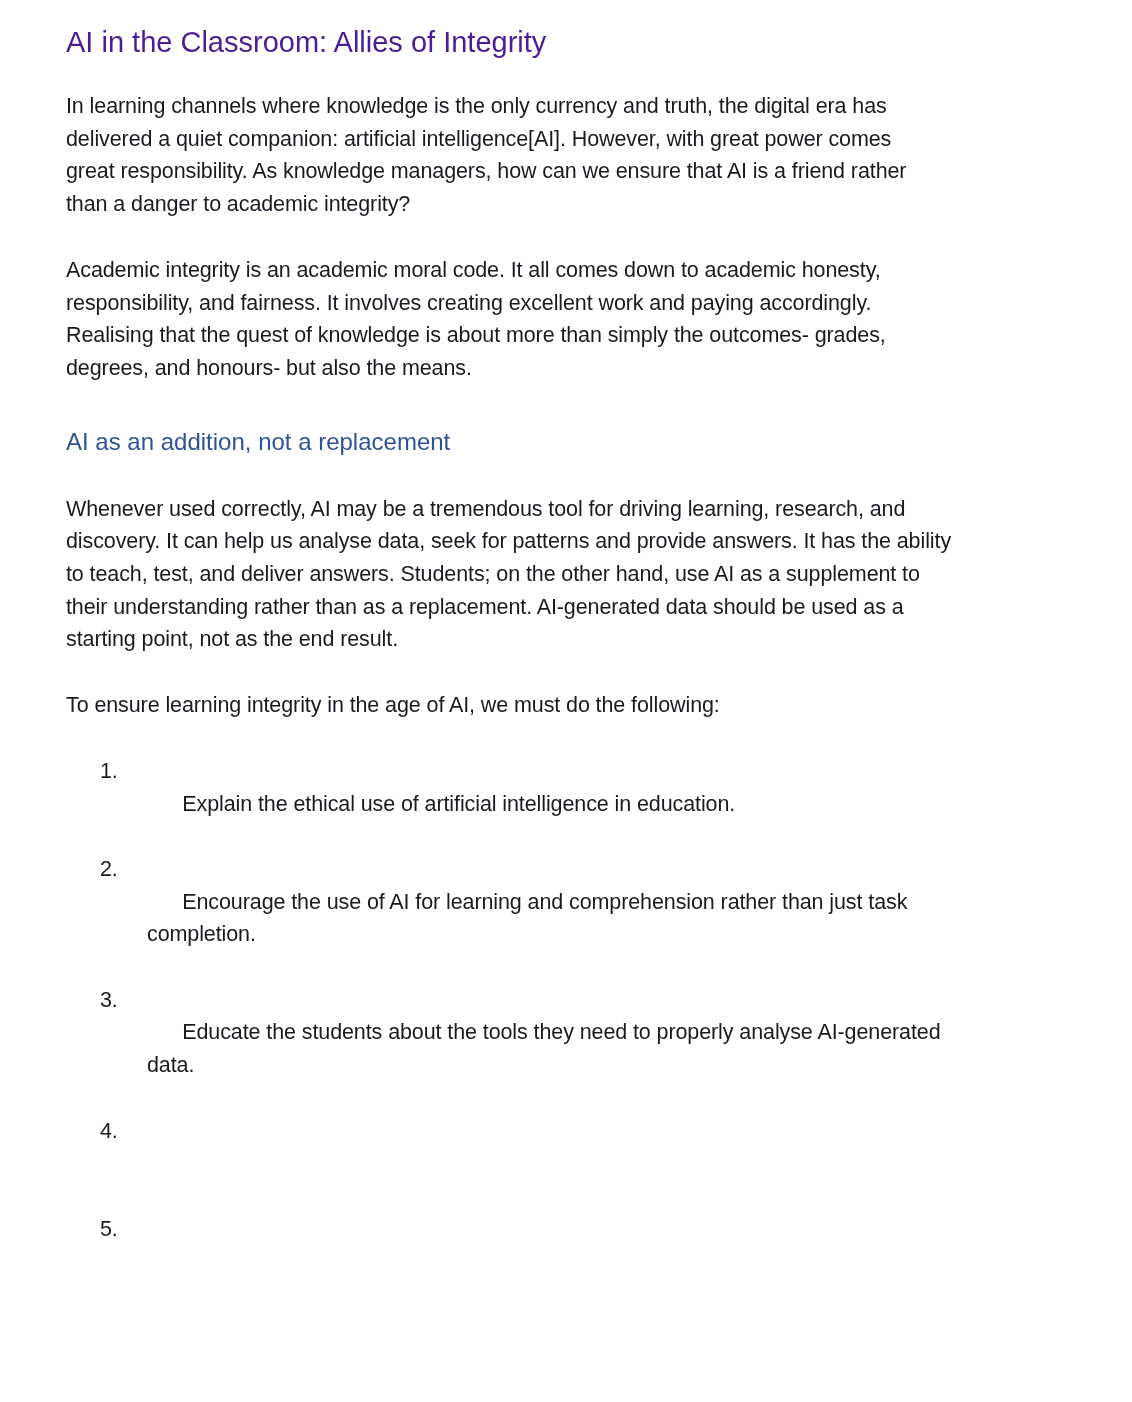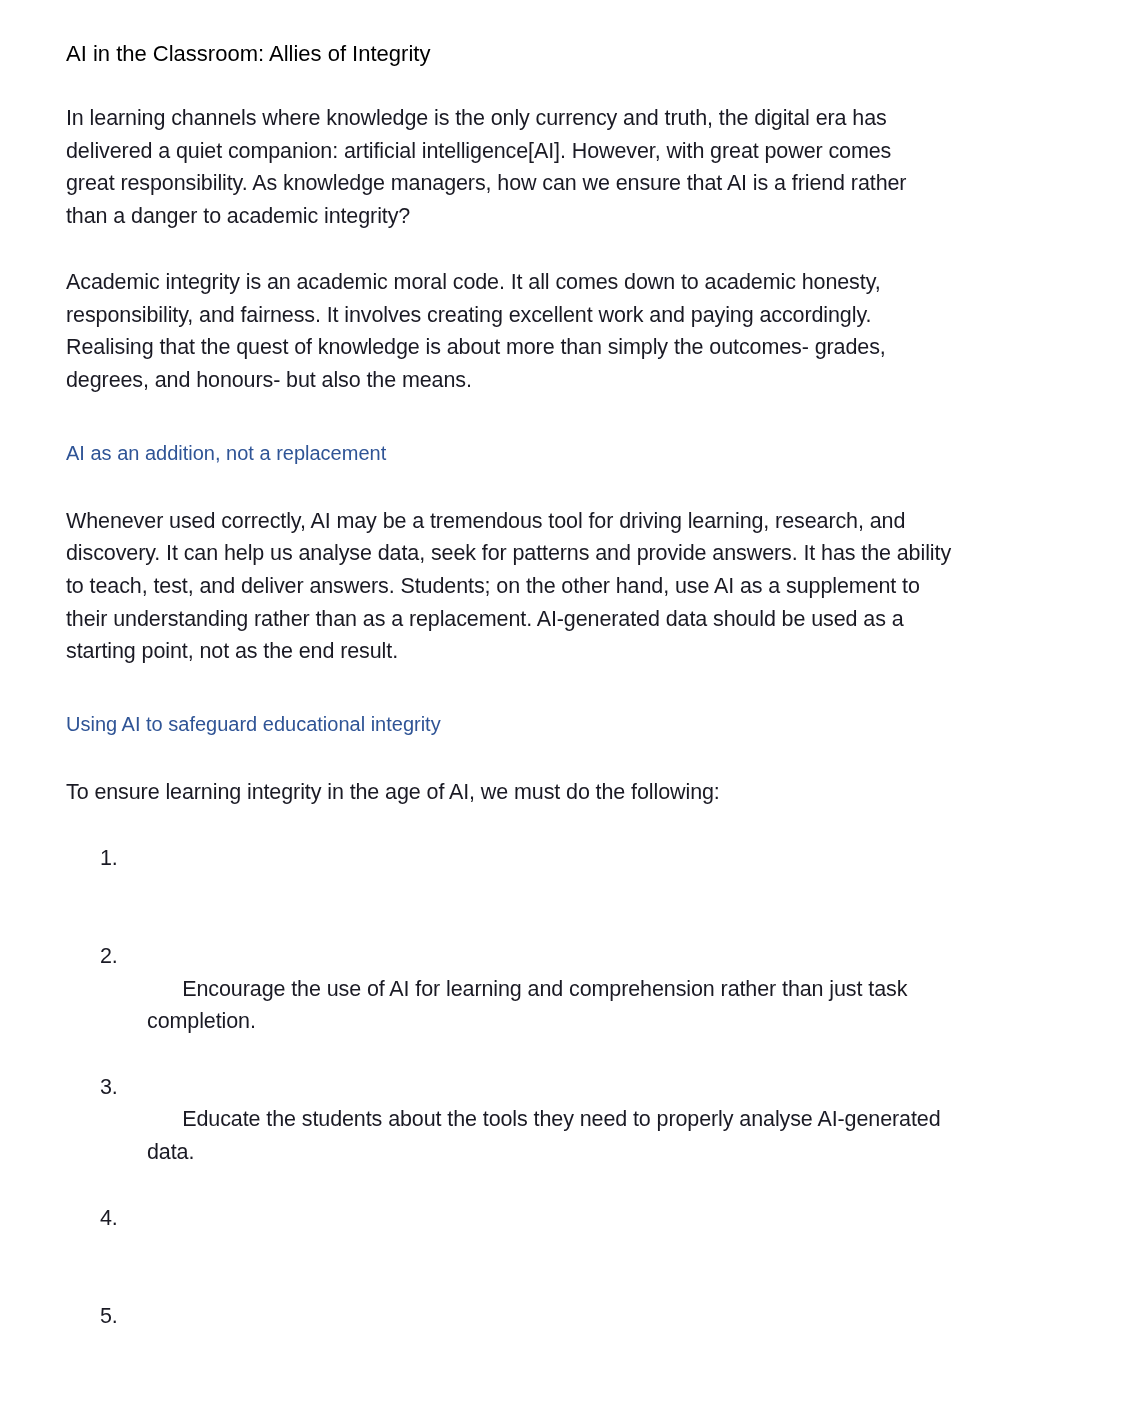--- a/index.html
+++ b/index.html
@@ -10,29 +10,29 @@
   .page {
     width: 1132px;
     height: 1402px;
     box-sizing: border-box;
     background: #ffffff;
     padding: 22px 56px 30px 66px;
     font-family: "Liberation Sans", sans-serif;
     overflow: hidden;
   }
   .doc-title {
-    font-size: 22px;
+    font-size: 29px;
     line-height: 40px;
     font-weight: 400;
-    color: #000000;
-    margin: 12px 0 28px 0;
+    color: #4c1d95;
+    margin: 0 0 28px 0;
     white-space: pre;
   }
   .section-heading {
-    font-size: 20px;
+    font-size: 24px;
     line-height: 33px;
     font-weight: 400;
     color: #2F5496;
     margin: 40px 0 35px 0;
     white-space: pre;
   }
   .body-paragraph {
     font-size: 21.5px;
     line-height: 32.7px;
     color: #1A1A24;
@@ -76,27 +76,26 @@
 degrees, and honours- but also the means.</p>
 
   <h2 class="section-heading">AI as an addition, not a replacement</h2>
 
   <p class="body-paragraph">Whenever used correctly, AI may be a tremendous tool for driving learning, research, and
 discovery. It can help us analyse data, seek for patterns and provide answers. It has the ability
 to teach, test, and deliver answers. Students; on the other hand, use AI as a supplement to
 their understanding rather than as a replacement. AI-generated data should be used as a
 starting point, not as the end result.</p>
 
-  <h2 class="section-heading">Using AI to safeguard educational integrity</h2>
 
   <p class="body-paragraph">To ensure learning integrity in the age of AI, we must do the following:</p>
 
   <div class="numbered-list">
     <div class="list-item">
-      <span class="list-number">1.</span>
+      <span class="list-number">1.</span><span>Explain the ethical use of artificial intelligence in education.</span>
     </div>
     <div class="list-item">
       <span class="list-number">2.</span><span>Encourage the use of AI for learning and comprehension rather than just task
 completion.</span>
     </div>
     <div class="list-item">
       <span class="list-number">3.</span><span>Educate the students about the tools they need to properly analyse AI-generated
 data.</span>
     </div>
     <div class="list-item">

